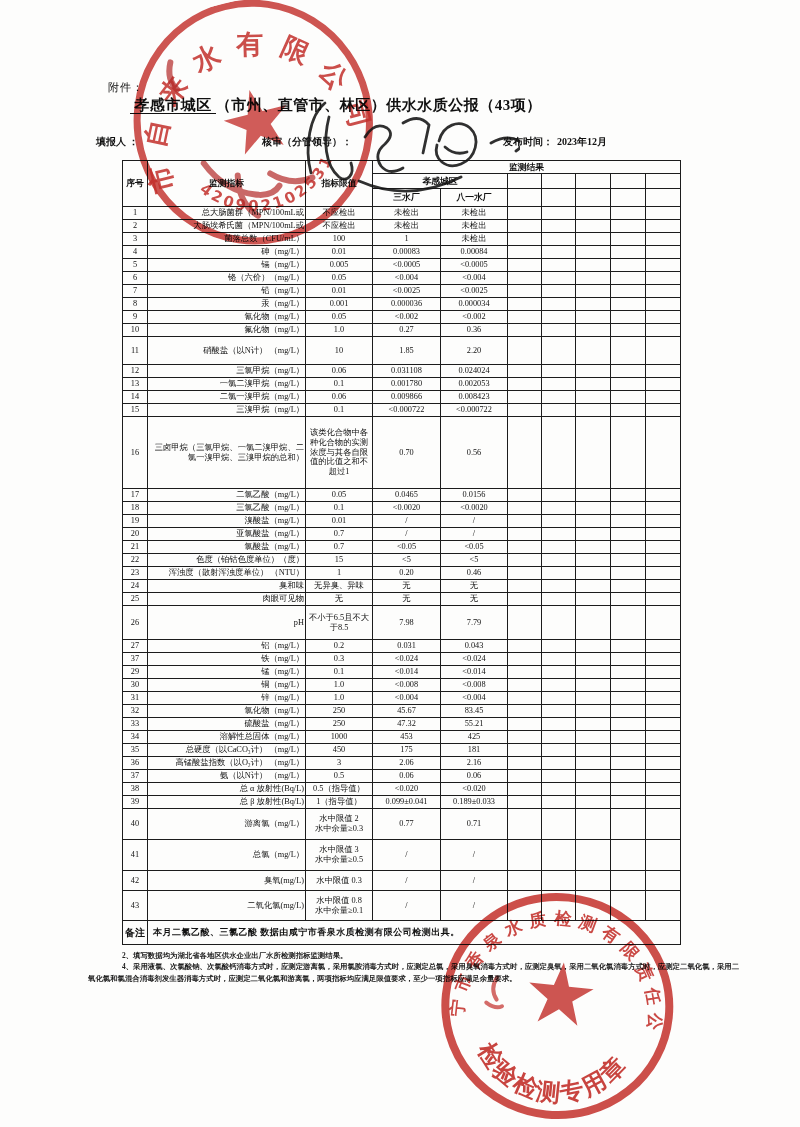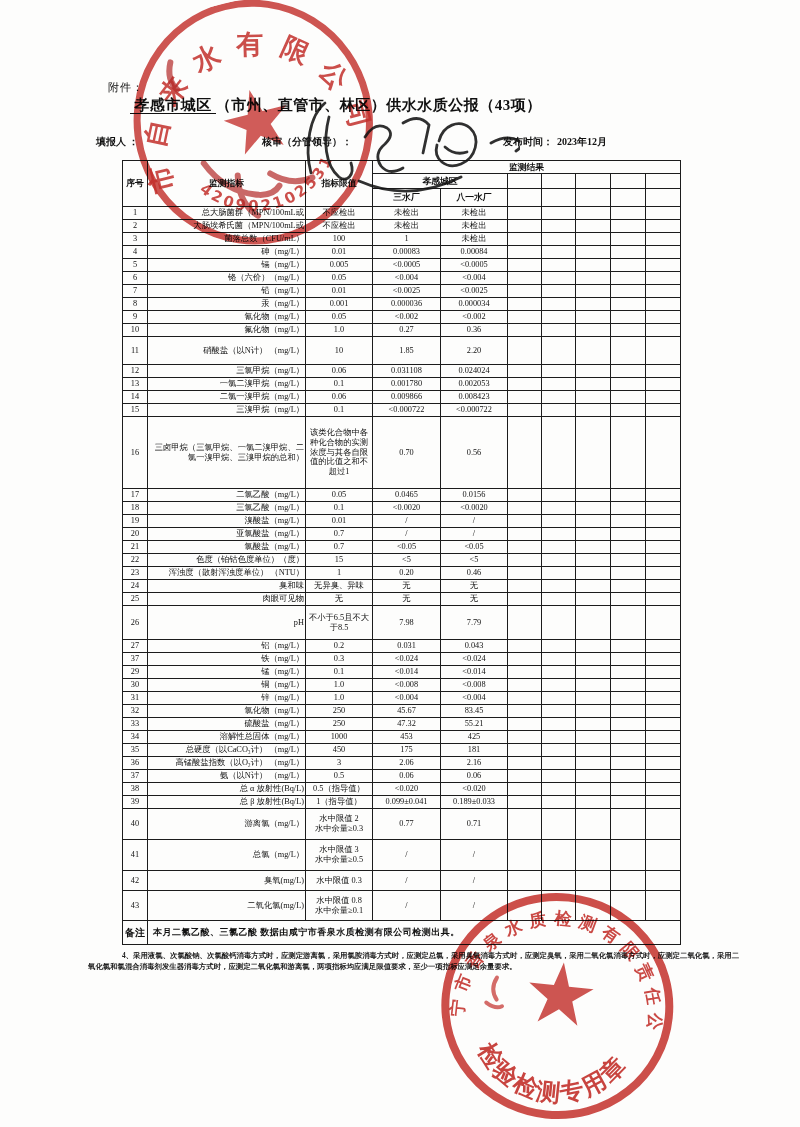--- a/index.html
+++ b/index.html
@@ -636,20 +636,21 @@
     </tbody>
   <tbody>
     <tr class="remark-row">
       <td class="remark-label">备注</td>
       <td class="remark-text" colspan="9">本月二氯乙酸、三氯乙酸 数据由咸宁市香泉水质检测有限公司检测出具。</td>
     </tr>
   </tbody>
 </table>
 
 <div class="notes">
+  <p class="indent">2、填写数据均为湖北省各地区供水企业出厂水所检测指标监测结果。</p>
   <p class="hang">4、采用液氯、次氯酸钠、次氯酸钙消毒方式时，应测定游离氯，采用氯胺消毒方式时，应测定总氯，采用臭氧消毒方式时，应测定臭氧，采用二氧化氯消毒方式时，应测定二氧化氯，采用二氧化氯和氯混合消毒剂发生器消毒方式时，应测定二氧化氯和游离氯，两项指标均应满足限值要求，至少一项指标应满足余量要求。</p>
 </div>
 
 <svg class="stamp" id="stamp-top" viewBox="0 0 248 250">
   <defs>
     <path id="arcTopCompany" d="M 30,148 A 94,94 0 1 1 218,148" fill="none"></path>
     <path id="arcTopNumber" d="M 47,162 A 85,85 0 0 0 201,162" fill="none"></path>
   </defs>
   <g fill="none" stroke="#c5302c" opacity="0.82">
     <ellipse cx="124" cy="122" rx="116" ry="119" stroke-width="7"></ellipse>

